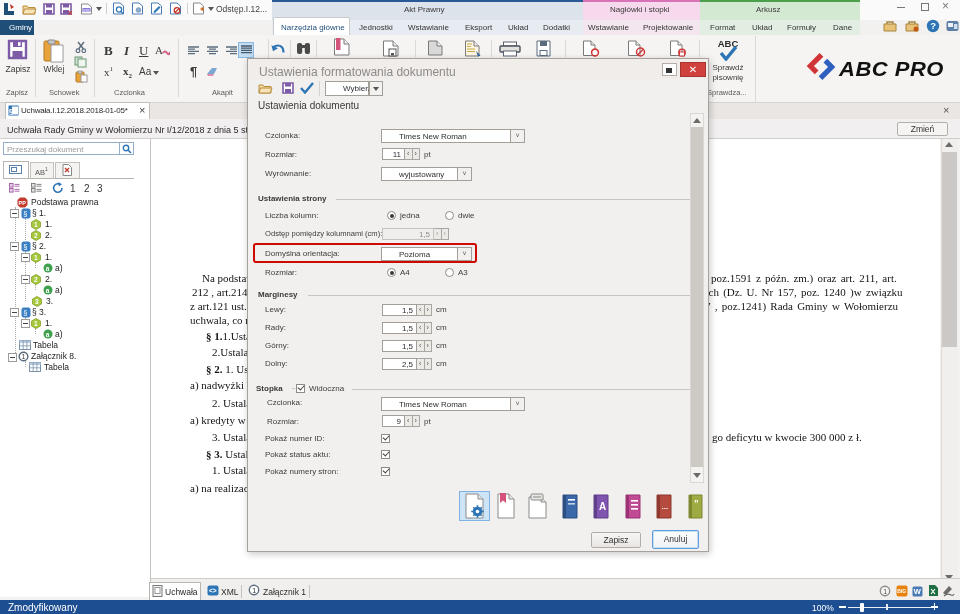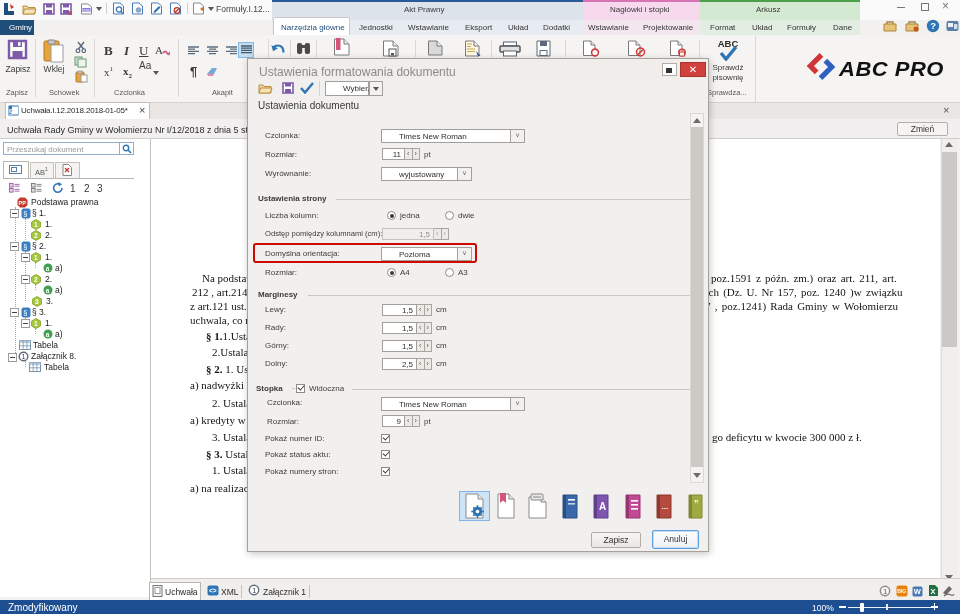--- a/index.html
+++ b/index.html
@@ -82,21 +82,21 @@
         <path d="M1.5 1 H8 L11.5 4 V12 H1.5 Z" fill="#fff" stroke="#4a7ab5"></path>
         <circle cx="8" cy="8.5" r="2.8" fill="none" stroke="#c0392b" stroke-width="1.3"></circle>
         <path d="M6 10.5 L10 6.5" stroke="#c0392b" stroke-width="1.2"></path>
       </svg>
 <div class="ab" style="left:187px;top:3px;width:1px;height:11px;background:#d0cdca"></div>
 <svg class="ic" style="left:192px;top:2px" width="13" height="13" viewBox="0 0 13 13">
         <path d="M1.5 1 H8 L11.5 4 V12 H1.5 Z" fill="#fff" stroke="#8a8a8a"></path>
         <path d="M8.5 7 H12 M10.2 5.2 V8.8" stroke="#d2691e" stroke-width="1.4"></path>
       </svg>
 <div class="ab" style="left:208px;top:7px;width:0;height:0;border-left:3px solid transparent;border-right:3px solid transparent;border-top:4px solid #555"></div>
-<div class="ab" style="left:216px;top:4px;font-size:8.5px;color:#444">Formuły.I.12...</div>
+<div class="ab" style="left:216px;top:4px;font-size:8.5px;color:#444">Odstęp.I.12...</div>
 </div>
 
 <div class="ab" style="left:897px;top:7px;width:8px;height:1px;background:#777"></div>
 <div class="ab" style="left:921px;top:3px;width:8px;height:8px;border:1px solid #777;box-sizing:border-box"></div>
 <div class="ab" style="left:942px;top:1px;width:11px;height:11px;color:#777;font-size:12px;line-height:11px">×</div>
 
 <div class="ab" style="left:0;top:20px;width:960px;height:15px;background:#f2f1ef"></div>
 <div class="ab" style="left:272px;top:20px;width:311px;height:15px;background:#e7ebf2"></div>
 <div class="ab" style="left:583px;top:20px;width:117px;height:15px;background:#f4e6ef"></div>
 <div class="ab" style="left:700px;top:20px;width:160px;height:15px;background:#e2eee1"></div>
@@ -183,21 +183,21 @@
 
 <div class="ab" style="left:104px;top:43px;font-family:'Liberation Serif',serif;font-weight:bold;font-size:13px;color:#3b3b3b">B</div>
 <div class="ab" style="left:124px;top:43px;font-family:'Liberation Serif',serif;font-style:italic;font-weight:bold;font-size:13px;color:#3b3b3b">I</div>
 <div class="ab" style="left:139px;top:43px;font-family:'Liberation Serif',serif;font-size:13px;color:#3b3b3b;text-decoration:underline">U</div>
 <svg class="ic" style="left:155px;top:44px" width="15" height="13" viewBox="0 0 15 13">
         <text x="0" y="10" font-size="11" font-family="Liberation Serif" fill="#3b3b3b">A</text>
         <path d="M8 9 q2 -3 4 0 q2 3 3 -1" stroke="#d4608a" stroke-width="2" fill="none"></path>
       </svg>
 <div class="ab" style="left:104px;top:65px;font-family:'Liberation Serif',serif;font-weight:normal;font-size:11px;color:#3b3b3b">x<span style="font-size:7px;vertical-align:super">1</span></div>
 <div class="ab" style="left:123px;top:65px;font-family:'Liberation Serif',serif;font-weight:bold;font-size:11px;color:#3b3b3b">x<span style="font-size:7px;vertical-align:sub">2</span></div>
-<div class="ab" style="left:139px;top:60px;font-size:10px;color:#3b3b3b">Aa</div>
+<div class="ab" style="left:139px;top:66px;font-size:10px;color:#3b3b3b">Aa</div>
 <div class="ab" style="left:153px;top:71px;width:0;height:0;border-left:3px solid transparent;border-right:3px solid transparent;border-top:4px solid #555"></div>
 <div class="ab grplbl" style="left:114px;top:88px">Czcionka</div>
 
 <svg class="ic" style="left:188px;top:46px" width="11" height="10" viewBox="0 0 11 10">
         <path d="M0 1 H11 M0 3.2 H7 M0 5.4 H11 M0 7.6 H7" stroke="#5a6b7d" stroke-width="1.3"></path>
       </svg>
 <svg class="ic" style="left:207px;top:46px" width="11" height="10" viewBox="0 0 11 10">
         <path d="M0 1 H11 M2 3.2 H9 M0 5.4 H11 M2 7.6 H9" stroke="#5a6b7d" stroke-width="1.3"></path>
       </svg>
 <svg class="ic" style="left:226px;top:46px" width="11" height="10" viewBox="0 0 11 10">

